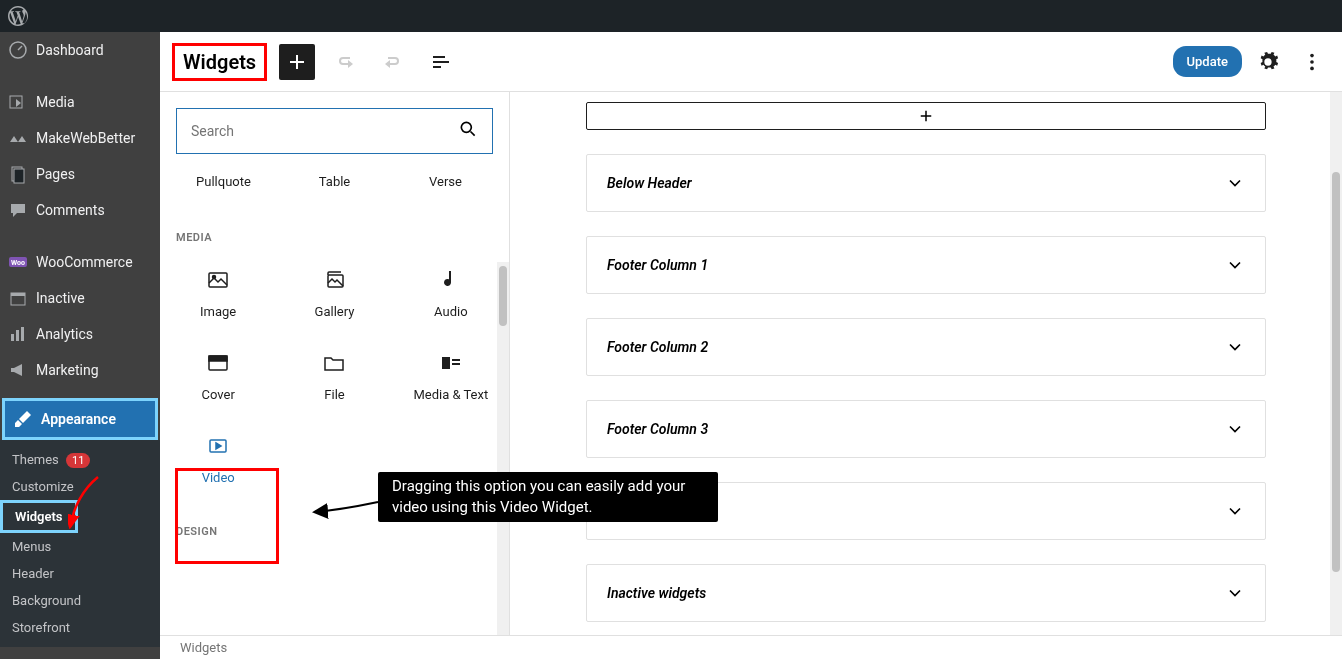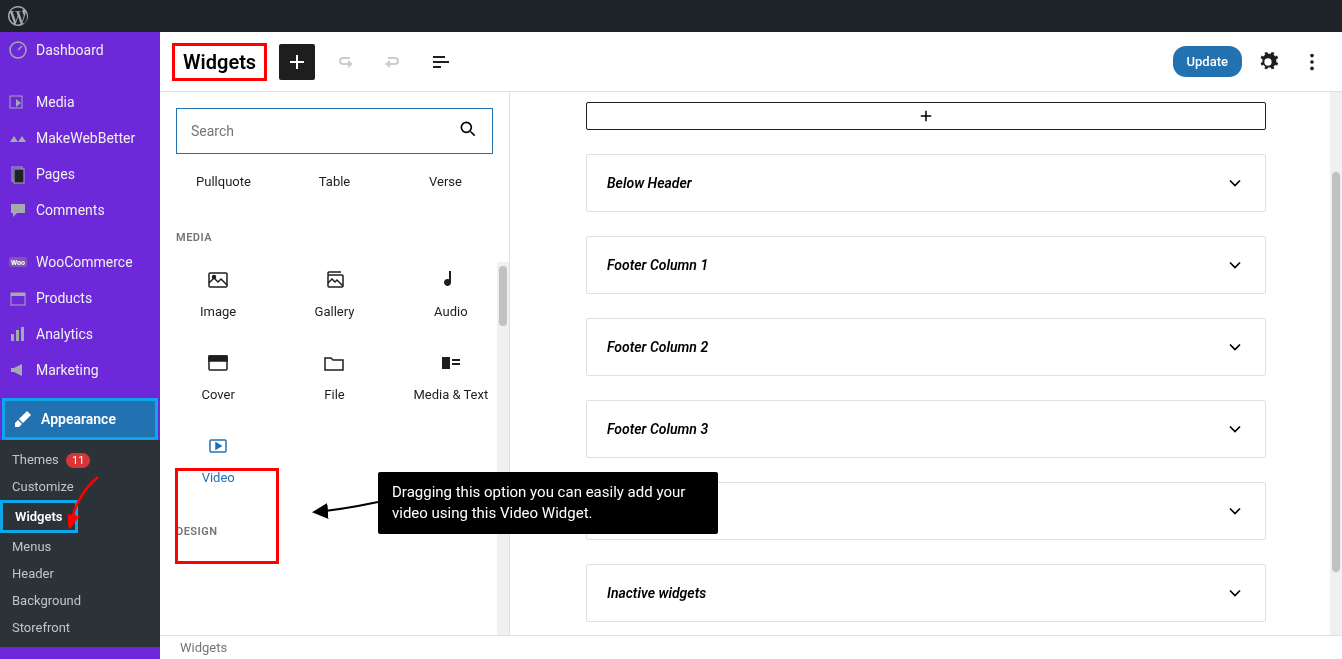--- a/index.html
+++ b/index.html
@@ -1,30 +1,30 @@
 <!DOCTYPE html>
 <html><head>
 <meta charset="utf-8">
 <style>
 * { margin: 0; padding: 0; box-sizing: border-box; font-family: -apple-system, BlinkMacSystemFont, "Segoe UI", Roboto, sans-serif; }
 body { background: #f0f0f1; width: 1342px; height: 659px; overflow: hidden; }
 .admin-bar { background: #1d2327; height: 32px; display: flex; align-items: center; padding: 0 8px; }
 .wp-logo { width: 20px; height: 20px; color: #a7aaad; }
-.left-sidebar { position: absolute; top: 32px; left: 0; width: 160px; height: 627px; background: #6d28d9; color: #f0f0f1; font-size: 14px; }
+.left-sidebar { position: absolute; top: 32px; left: 0; width: 160px; height: 627px; background: #404040; color: #f0f0f1; font-size: 14px; }
 .menu-item { display: flex; align-items: center; padding: 8px 8px; gap: 8px; cursor: pointer; color: #f0f0f1; }
 .menu-icon { width: 20px; height: 20px; color: #a7aaad; display: inline-flex; align-items: center; flex-shrink: 0; }
 .menu-label { font-size: 14px; }
 .menu-item.current { background: #2271b1; color: #fff; }
 .menu-item.current .menu-icon { color: #fff; }
 .menu-item.current .menu-label { font-weight: 600; color: #fff; }
 .submenu { background: #2c3338; padding: 6px 0; }
 .submenu-item { padding: 6px 12px; font-size: 13px; color: #c3c4c7; cursor: pointer; }
 .submenu-item.current { color: #fff; font-weight: 600; }
 .badge { background: #d63638; color: #fff; border-radius: 10px; font-size: 11px; padding: 1px 6px; margin-left: 4px; }
-.hl-red { border: 3px solid #0ea5e9; }
+.hl-red { border: 3px solid #7dd3fc; }
 .current-pointer { position: absolute; right: -12px; top: 50%; transform: translateY(-50%); width: 0; height: 0; border-top: 8px solid transparent; border-bottom: 8px solid transparent; border-right: 8px solid #f0f0f1; }
 .main { position: absolute; left: 160px; top: 32px; right: 0; bottom: 0; background: #fff; display: flex; flex-direction: column; }
 .editor-header { height: 60px; background: #fff; border-bottom: 1px solid #e0e0e0; display: flex; align-items: center; padding: 0 12px; gap: 12px; }
 .widgets-title { font-size: 20px; font-weight: 600; padding: 4px 8px; border: 3px solid #ff0000; }
 .btn { display: inline-flex; align-items: center; justify-content: center; border: none; cursor: pointer; background: transparent; }
 .btn-add { width: 36px; height: 36px; background: #1e1e1e; color: #fff; border-radius: 2px; }
 .btn-icon { width: 36px; height: 36px; color: #1e1e1e; }
 .btn-icon.disabled { color: #ccc; cursor: default; }
 .btn-update { background: #2271b1; color: #fff; padding: 8px 14px; border-radius: 13px; font-size: 13px; font-weight: 500; }
 .header-right { margin-left: auto; display: flex; align-items: center; gap: 8px; }
@@ -45,21 +45,21 @@
 .canvas { flex: 1; overflow-y: auto; background: #fff; padding: 10px 30px 40px; position: relative; }
 .area-card { border: 1px solid #e0e0e0; border-radius: 2px; margin: 0 auto 24px; width: 680px; background: #fff; }
 .area-header { display: flex; align-items: center; justify-content: space-between; padding: 18px 20px; cursor: pointer; }
 .area-title { font-weight: 600; font-size: 14px; font-style: italic; }
 .chev { width: 20px; height: 20px; }
 .add-slot { border: 1px solid #1e1e1e; border-radius: 2px; margin: 0 auto 24px; width: 680px; display: flex; align-items: center; justify-content: center; height: 28px; cursor: pointer; }
 .footer-bar { position: absolute; bottom: 0; left: 0; right: 0; background: #fff; border-top: 1px solid #e0e0e0; padding: 4px 20px; font-size: 13px; color: #757575; }
 .scrollbar-stub { position: absolute; right: 0; width: 12px; background: #f0f0f0; }
 .sv1 { top: 92px; height: 540px; }
 .sv-thumb { background: #c1c1c1; border-radius: 6px; width: 8px; margin: 0 auto; }
-.tooltip-box { position: absolute; background: #000; color: #fff; padding: 10px 14px; font-size: 15px; border-radius: 2px; max-width: 340px; line-height: 1.4; z-index: 50; }
+.tooltip-box { position: absolute; background: #000; color: #fff; padding: 4px 14px; font-size: 15px; border-radius: 2px; max-width: 340px; line-height: 1.4; z-index: 50; }
 .arrow-svg { position: absolute; z-index: 49; }
 .video-hl { position: absolute; border: 3px solid #ff0000; z-index: 48; pointer-events: none; }
 </style>
 </head>
 <body>
 
 <div class="admin-bar">
   <span class="wp-logo">
     <svg viewBox="0 0 20 20" fill="currentColor">
         <path d="M10 0C4.5 0 0 4.5 0 10s4.5 10 10 10 10-4.5 10-10S15.5 0 10 0zm-8.5 10c0-1.2.3-2.4.7-3.4l4 11C3.6 16.2 1.5 13.3 1.5 10zm8.5 8.5c-.8 0-1.6-.1-2.4-.3l2.5-7.4 2.6 7.2c-.9.3-1.8.5-2.7.5zm1.2-12.5c.5 0 1-.1 1-.1.5 0 .4-.7-.1-.7 0 0-1.4.1-2.3.1-.8 0-2.2-.1-2.2-.1-.5 0-.5.7-.1.7 0 0 .4.1.9.1l1.3 3.6-1.9 5.6-3.1-9.2c.5 0 1-.1 1-.1.5 0 .4-.7-.1-.7 0 0-1.4.1-2.3.1h-.4C4.4 2.7 7 1.5 10 1.5c2.2 0 4.2.8 5.7 2.2h-.1c-.8 0-1.4.7-1.4 1.5 0 .7.4 1.3.8 2 .3.6.7 1.3.7 2.4 0 .7-.3 1.6-.7 2.8l-.9 2.9-3-9.3zm3.1 11.3l2.6-7.5c.5-1.2.6-2.2.6-3.1 0-.3 0-.6-.1-.9 1 1.7 1.6 3.7 1.6 5.8 0 2.3-1 4.4-2.6 5.7h-2.1z"></path>
@@ -122,21 +122,21 @@
       </span>
     <span class="menu-label">WooCommerce</span>
   </div>
   <div class="menu-item">
     <span class="menu-icon">
         <svg viewBox="0 0 20 20" fill="currentColor" width="20" height="20">
           <rect x="3" y="5" width="14" height="12" stroke="currentColor" fill="none"></rect>
           <rect x="3" y="5" width="14" height="3"></rect>
         </svg>
       </span>
-    <span class="menu-label">Products</span>
+    <span class="menu-label">Inactive</span>
   </div>
   <div class="menu-item">
     <span class="menu-icon">
         <svg viewBox="0 0 20 20" fill="currentColor" width="20" height="20">
           <rect x="3" y="10" width="3" height="7"></rect>
           <rect x="8" y="6" width="3" height="11"></rect>
           <rect x="13" y="3" width="3" height="14"></rect>
         </svg>
       </span>
     <span class="menu-label">Analytics</span>

